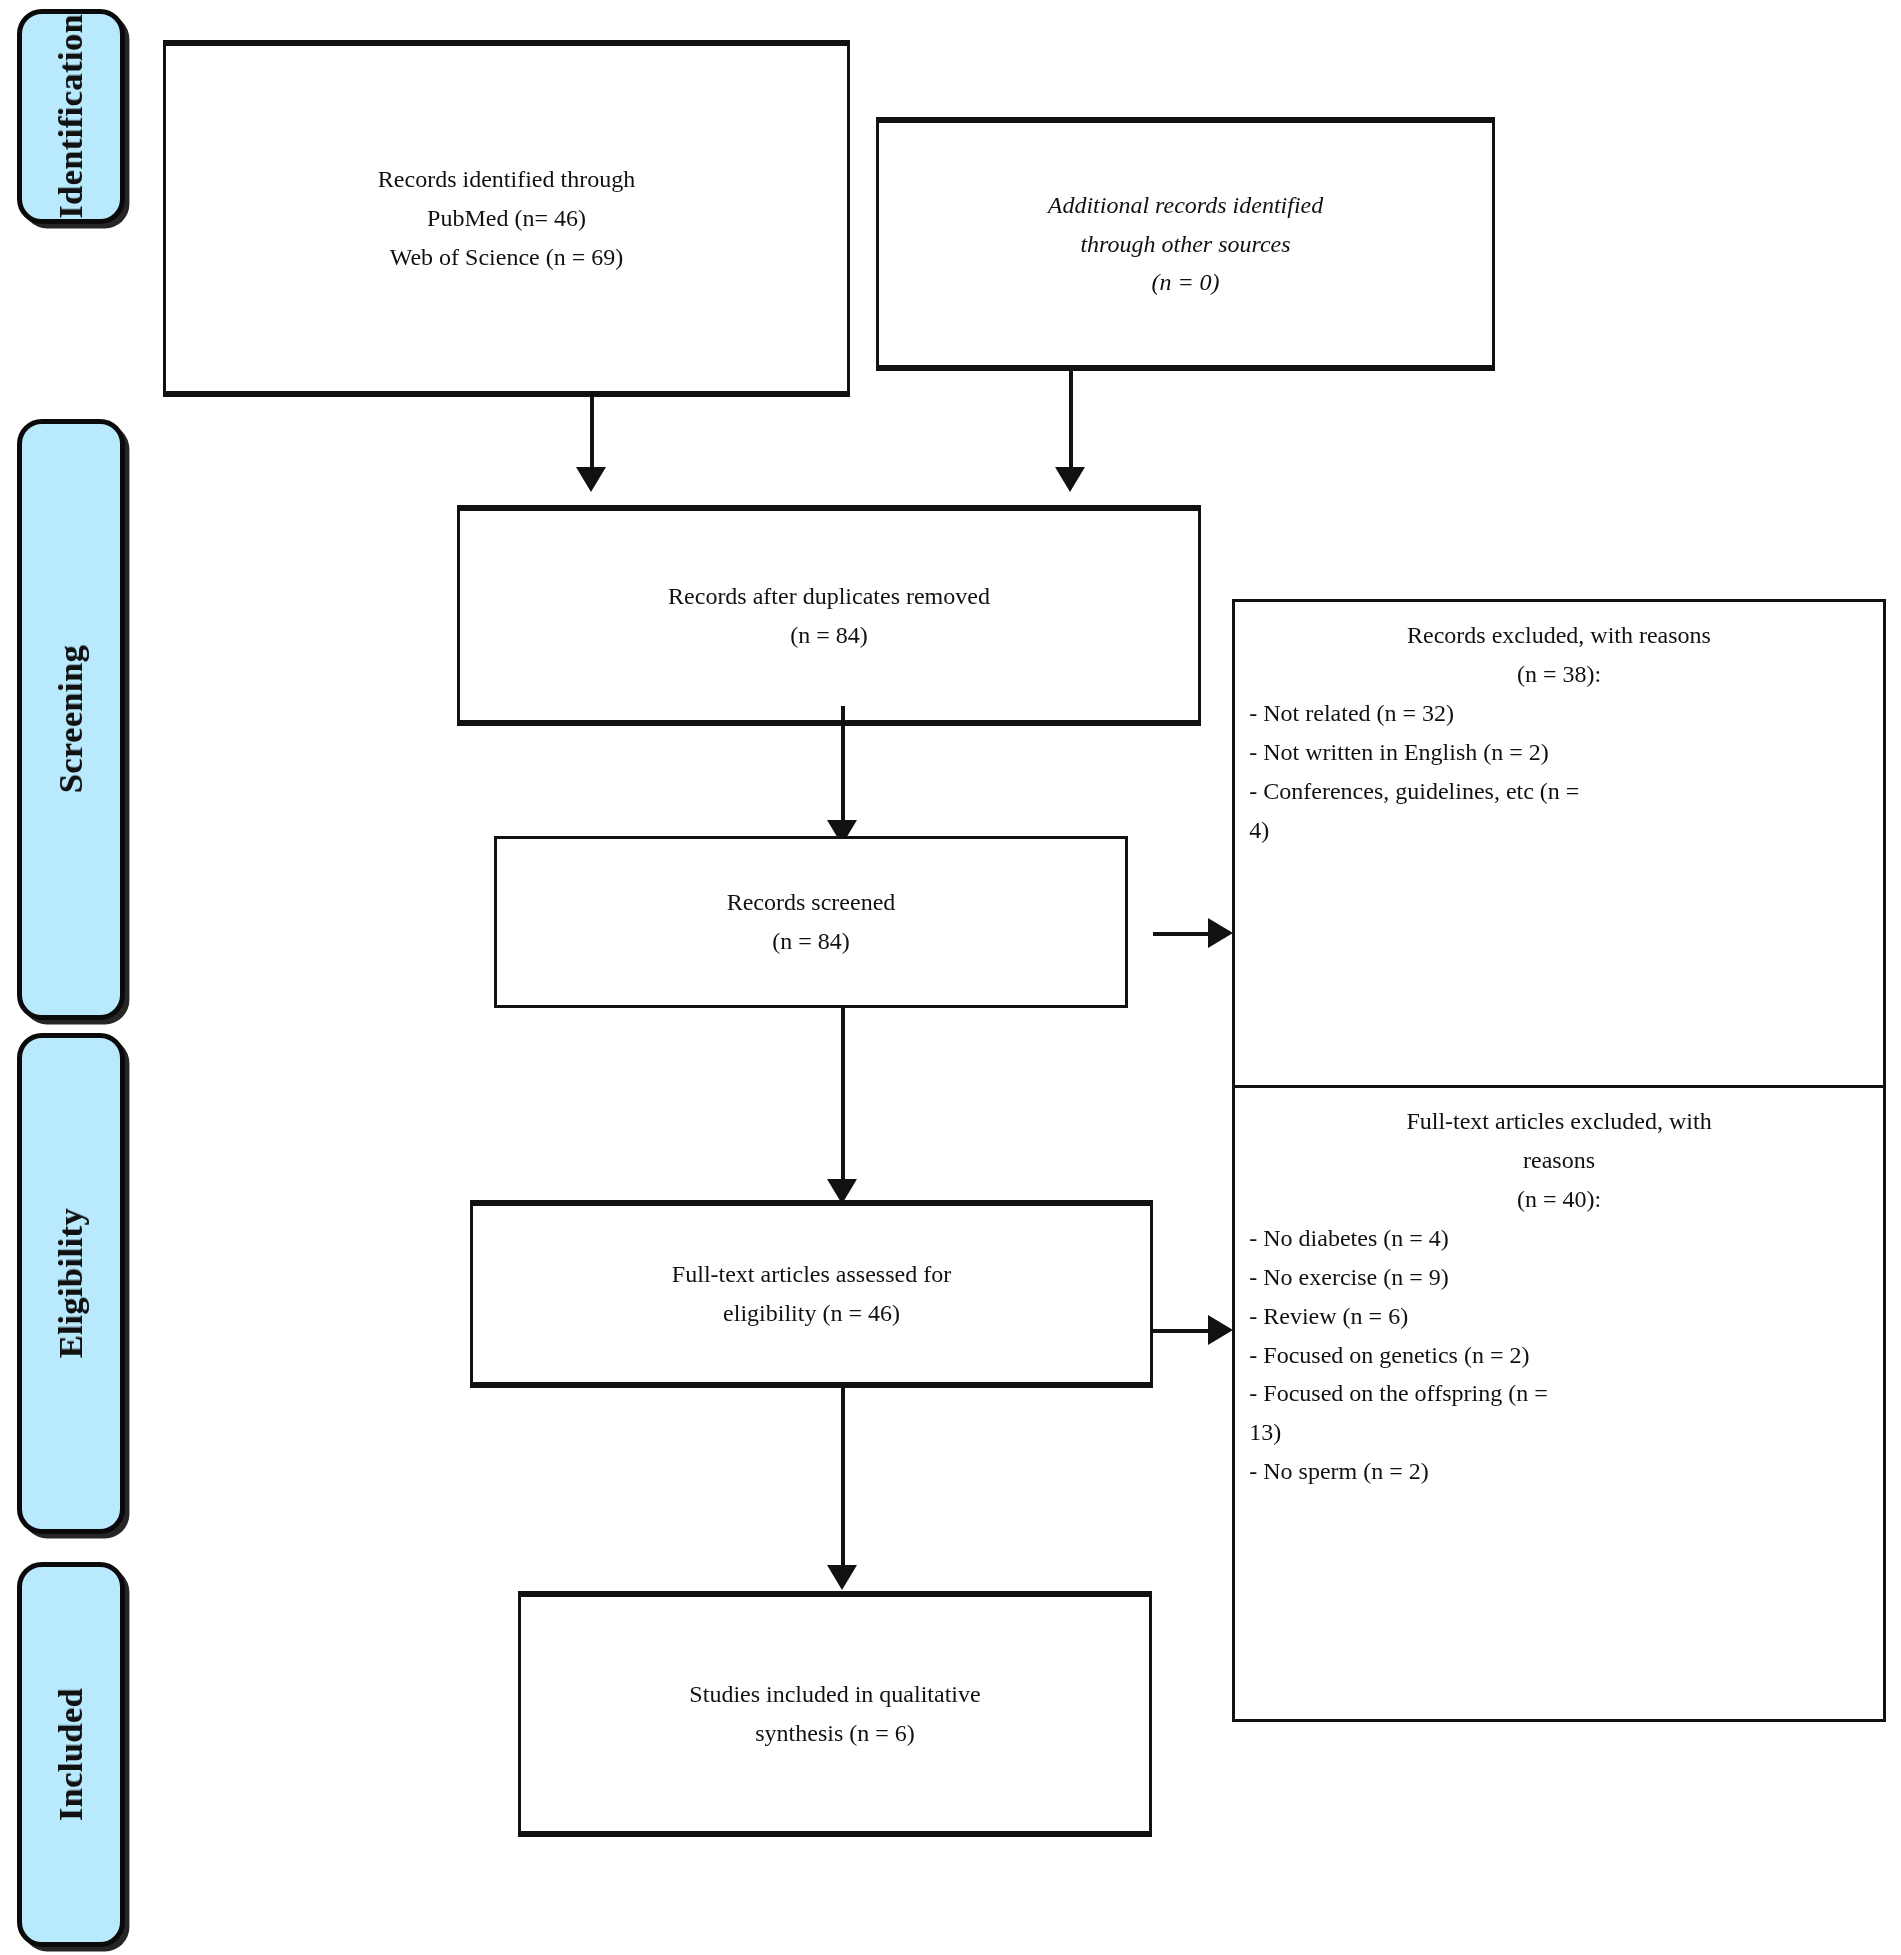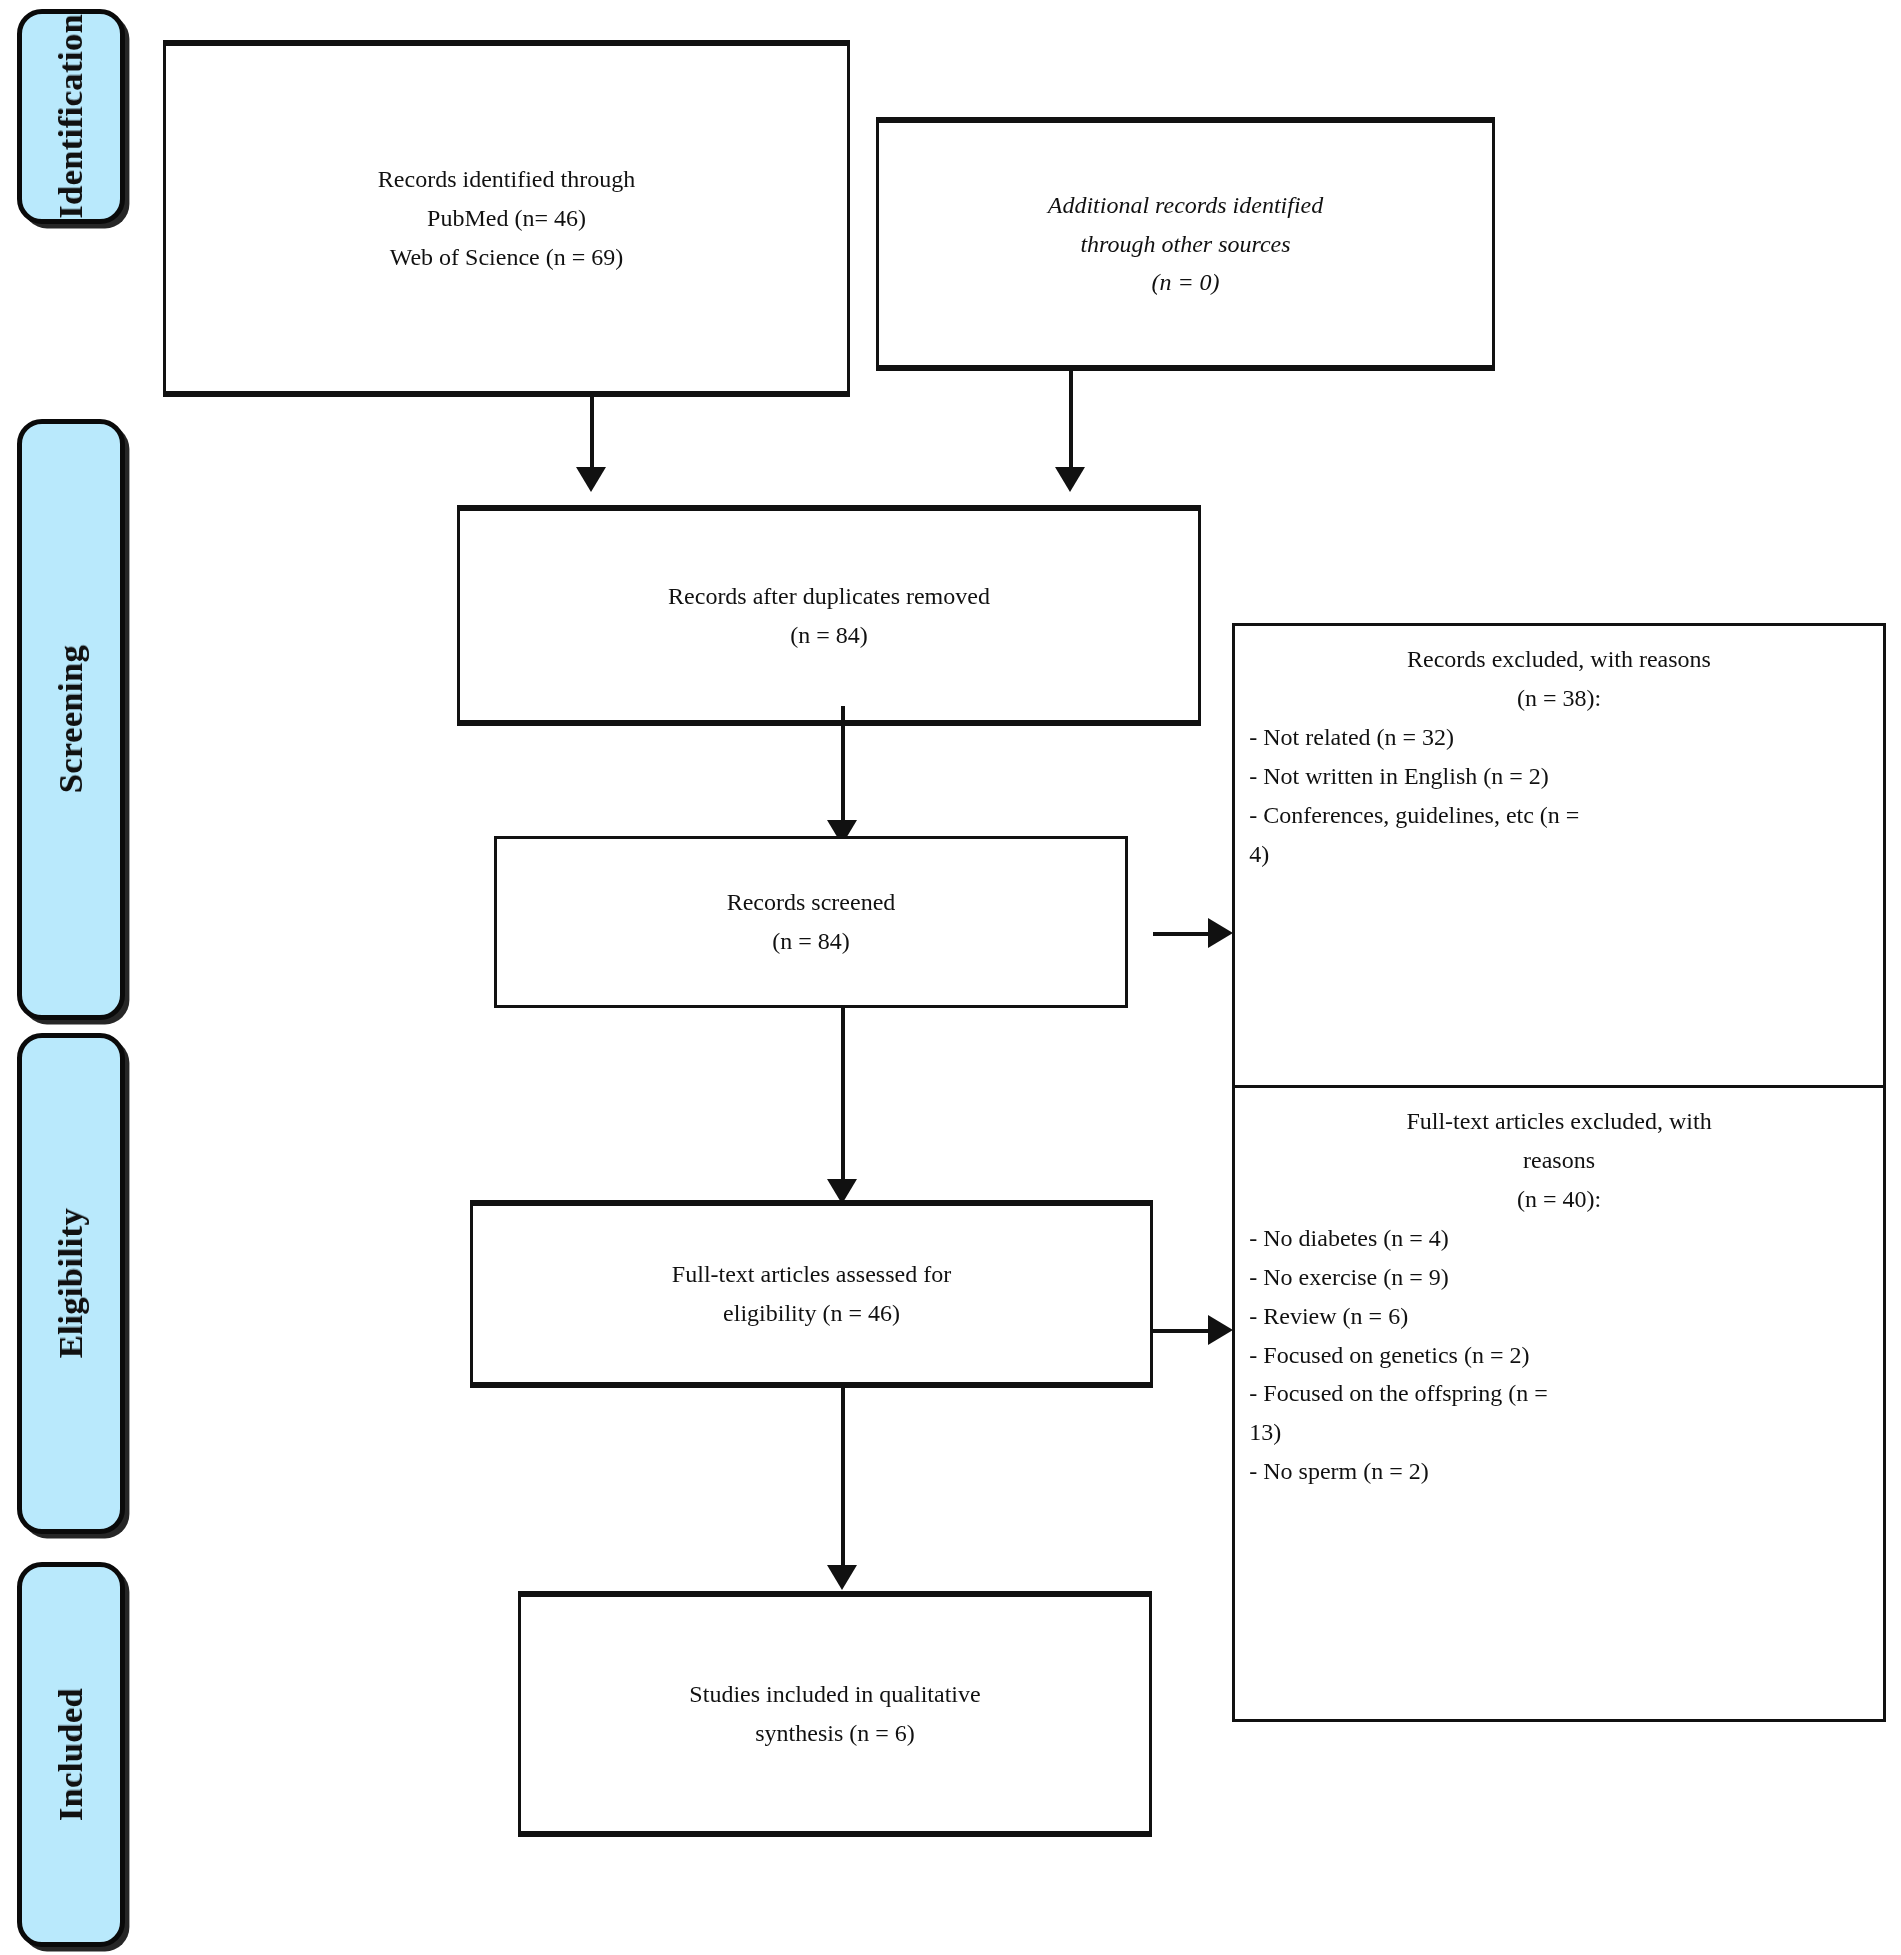--- a/index.html
+++ b/index.html
@@ -163,21 +163,21 @@
   <div class="flow-box" style="left:494px; top:836px; width:634px; height:172px;">
     <div class="box-text">
       <span class="ln">Records screened</span>
       <span class="ln">(n = 84)</span>
     </div>
   </div>
 
   <div class="hline" style="left:1153px; top:932px; width:61px; height:3.9px;"></div>
   <div class="arrow-right" style="left:1208px; top:918px;"></div>
 
-  <div class="flow-box excl" style="left:1232px; top:623px; width:654px; height:516px;">
+  <div class="flow-box excl" style="left:1232px; top:599px; width:654px; height:516px;">
     <div class="box-text">
       <span class="ln">Records excluded, with reasons</span>
       <span class="ln">(n = 38):</span>
       <span class="ln left">- Not related (n = 32)</span>
       <span class="ln left">- Not written in English (n = 2)</span>
       <span class="ln left">- Conferences, guidelines, etc (n =</span>
       <span class="ln left">4)</span>
     </div>
   </div>
 

